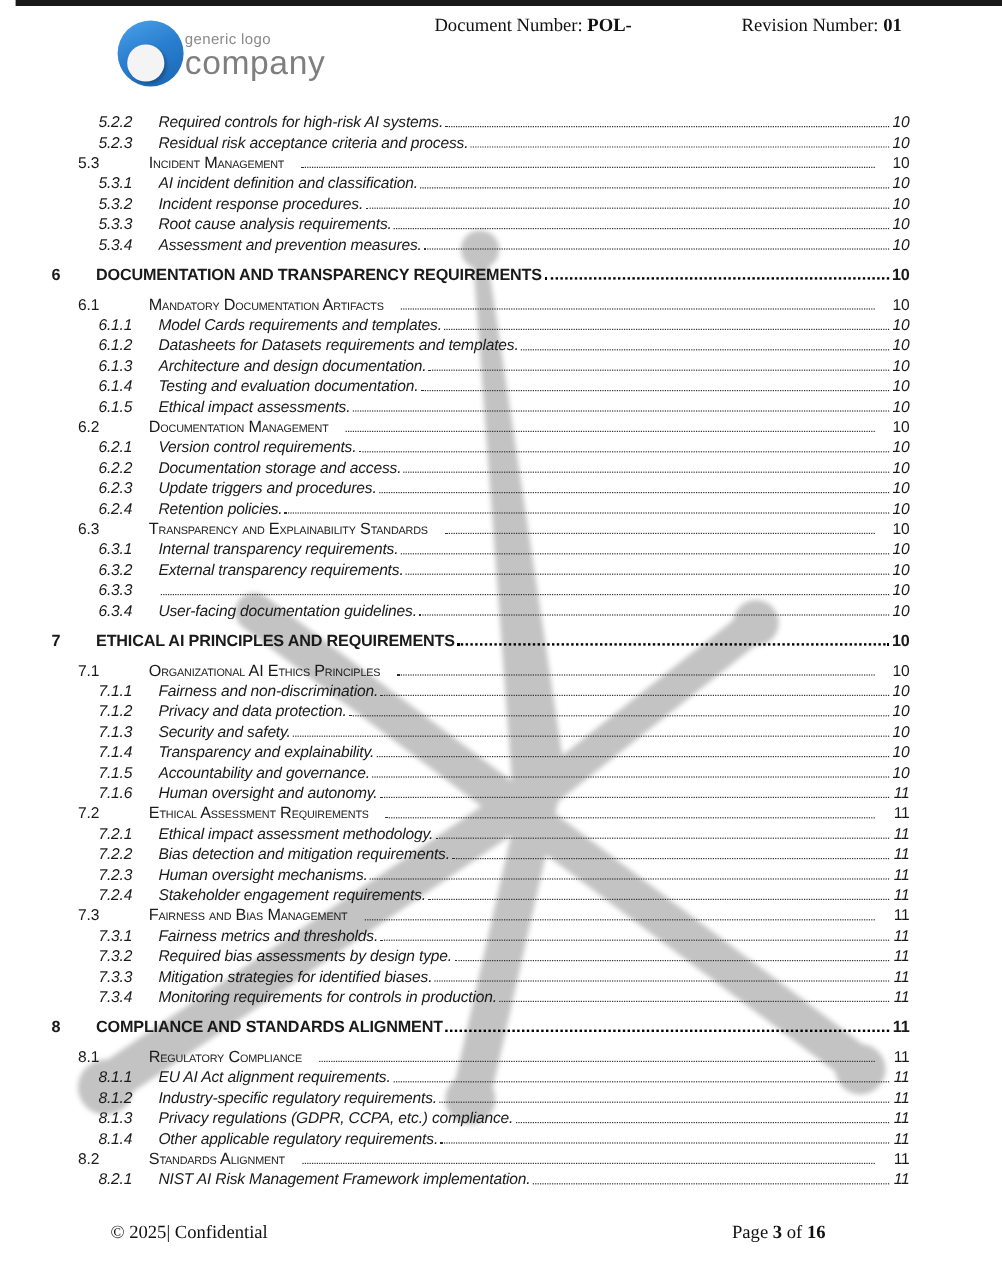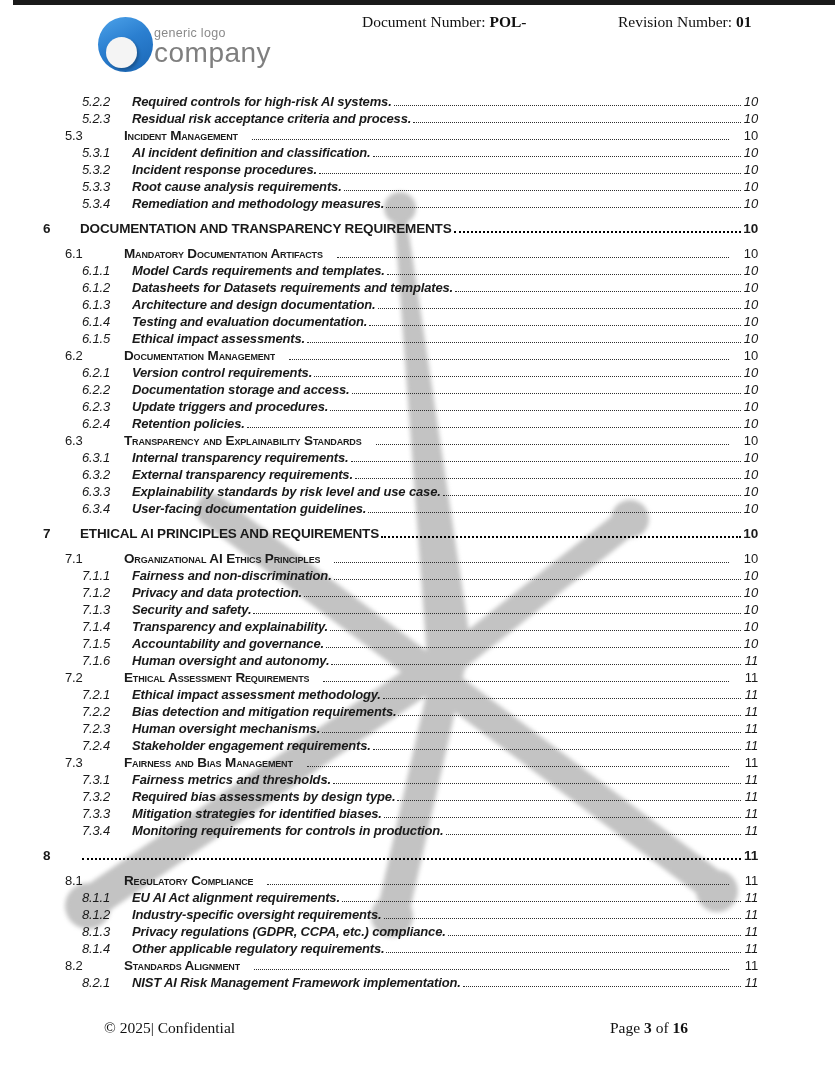--- a/index.html
+++ b/index.html
@@ -59,21 +59,21 @@
 
   
   .toc {
     position: absolute; top: 94px; left: 43px; right: 77px; z-index: 1;
   }
   .toc-row {
     display: flex; align-items: baseline; height: 17px;
     font-size: 13px; letter-spacing: -0.15px; white-space: nowrap;
   }
   .toc-row .num { flex: 0 0 auto; }
-  .toc-row .label { flex: 0 1 auto; overflow: hidden; font-weight: bold; }
+  .toc-row .label { flex: 0 1 auto; overflow: hidden; }
   .toc-row .leader {
     flex: 1 1 auto; border-bottom: 1.8px dotted #2e2e2e;
     margin: 0 2px 3px 2px; min-width: 10px;
   }
   .toc-row .page { flex: 0 0 auto; min-width: 15px; text-align: right; }
 
   .lvl1 { font-weight: bold; font-size: 13.5px; margin-top: 8px; margin-bottom: 7px; height: 18px; }
   .lvl1 .num   { width: 37px; }
   .lvl1 .leader { border-bottom: 2.2px dotted #000; margin-bottom: 3px; }
 
@@ -82,21 +82,21 @@
   .lvl2 .label { font-variant: small-caps; font-size: 13.5px; }
 
   .lvl3 { padding-left: 39px; font-style: italic; }
   .lvl3 .num   { width: 50px; }
 
   
   .footer {
     position: absolute; top: 1019px; left: 0; width: 100%; z-index: 1;
     font-family: "Liberation Serif", serif; font-size: 15.5px; color: #111;
   }
-  .footer .copyright { position: absolute; left: 104px; top: 0; }
+  .footer .copyright { position: absolute; left: 92px; top: 0; }
   .footer .pageinfo  { position: absolute; left: 610px; top: 0; }
   .footer b { font-weight: bold; }
 </style>
 </head>
 <body>
 
 <svg class="watermark" width="835" height="1071" viewBox="0 0 835 1071" xmlns="http://www.w3.org/2000/svg">
   <g stroke="#c3c3c3" fill="#c3c3c3" stroke-linecap="round">
     <circle cx="400" cy="208" r="16" stroke="none"></circle>
     <polygon points="394,214 406,214 472,652 428,670" stroke="none"></polygon>
@@ -169,21 +169,21 @@
       <span class="page">10</span>
     </div>
       <div class="toc-row lvl3">
       <span class="num">5.3.3</span>
       <span class="label">Root cause analysis requirements.</span>
       <span class="leader"></span>
       <span class="page">10</span>
     </div>
       <div class="toc-row lvl3">
       <span class="num">5.3.4</span>
-      <span class="label">Remediation and methodology measures.</span>
+      <span class="label">Assessment and prevention measures.</span>
       <span class="leader"></span>
       <span class="page">10</span>
     </div>
       <div class="toc-row lvl1">
       <span class="num">6</span>
       <span class="label">DOCUMENTATION AND TRANSPARENCY REQUIREMENTS</span>
       <span class="leader"></span>
       <span class="page">10</span>
     </div>
       <div class="toc-row lvl2">
@@ -265,21 +265,20 @@
       <span class="page">10</span>
     </div>
       <div class="toc-row lvl3">
       <span class="num">6.3.2</span>
       <span class="label">External transparency requirements.</span>
       <span class="leader"></span>
       <span class="page">10</span>
     </div>
       <div class="toc-row lvl3">
       <span class="num">6.3.3</span>
-      <span class="label">Explainability standards by risk level and use case.</span>
       <span class="leader"></span>
       <span class="page">10</span>
     </div>
       <div class="toc-row lvl3">
       <span class="num">6.3.4</span>
       <span class="label">User-facing documentation guidelines.</span>
       <span class="leader"></span>
       <span class="page">10</span>
     </div>
       <div class="toc-row lvl1">
@@ -385,38 +384,39 @@
       <span class="page">11</span>
     </div>
       <div class="toc-row lvl3">
       <span class="num">7.3.4</span>
       <span class="label">Monitoring requirements for controls in production.</span>
       <span class="leader"></span>
       <span class="page">11</span>
     </div>
       <div class="toc-row lvl1">
       <span class="num">8</span>
+      <span class="label">COMPLIANCE AND STANDARDS ALIGNMENT</span>
       <span class="leader"></span>
       <span class="page">11</span>
     </div>
       <div class="toc-row lvl2">
       <span class="num">8.1</span>
       <span class="label">Regulatory Compliance</span>
       <span class="leader"></span>
       <span class="page">11</span>
     </div>
       <div class="toc-row lvl3">
       <span class="num">8.1.1</span>
       <span class="label">EU AI Act alignment requirements.</span>
       <span class="leader"></span>
       <span class="page">11</span>
     </div>
       <div class="toc-row lvl3">
       <span class="num">8.1.2</span>
-      <span class="label">Industry-specific oversight requirements.</span>
+      <span class="label">Industry-specific regulatory requirements.</span>
       <span class="leader"></span>
       <span class="page">11</span>
     </div>
       <div class="toc-row lvl3">
       <span class="num">8.1.3</span>
       <span class="label">Privacy regulations (GDPR, CCPA, etc.) compliance.</span>
       <span class="leader"></span>
       <span class="page">11</span>
     </div>
       <div class="toc-row lvl3">

